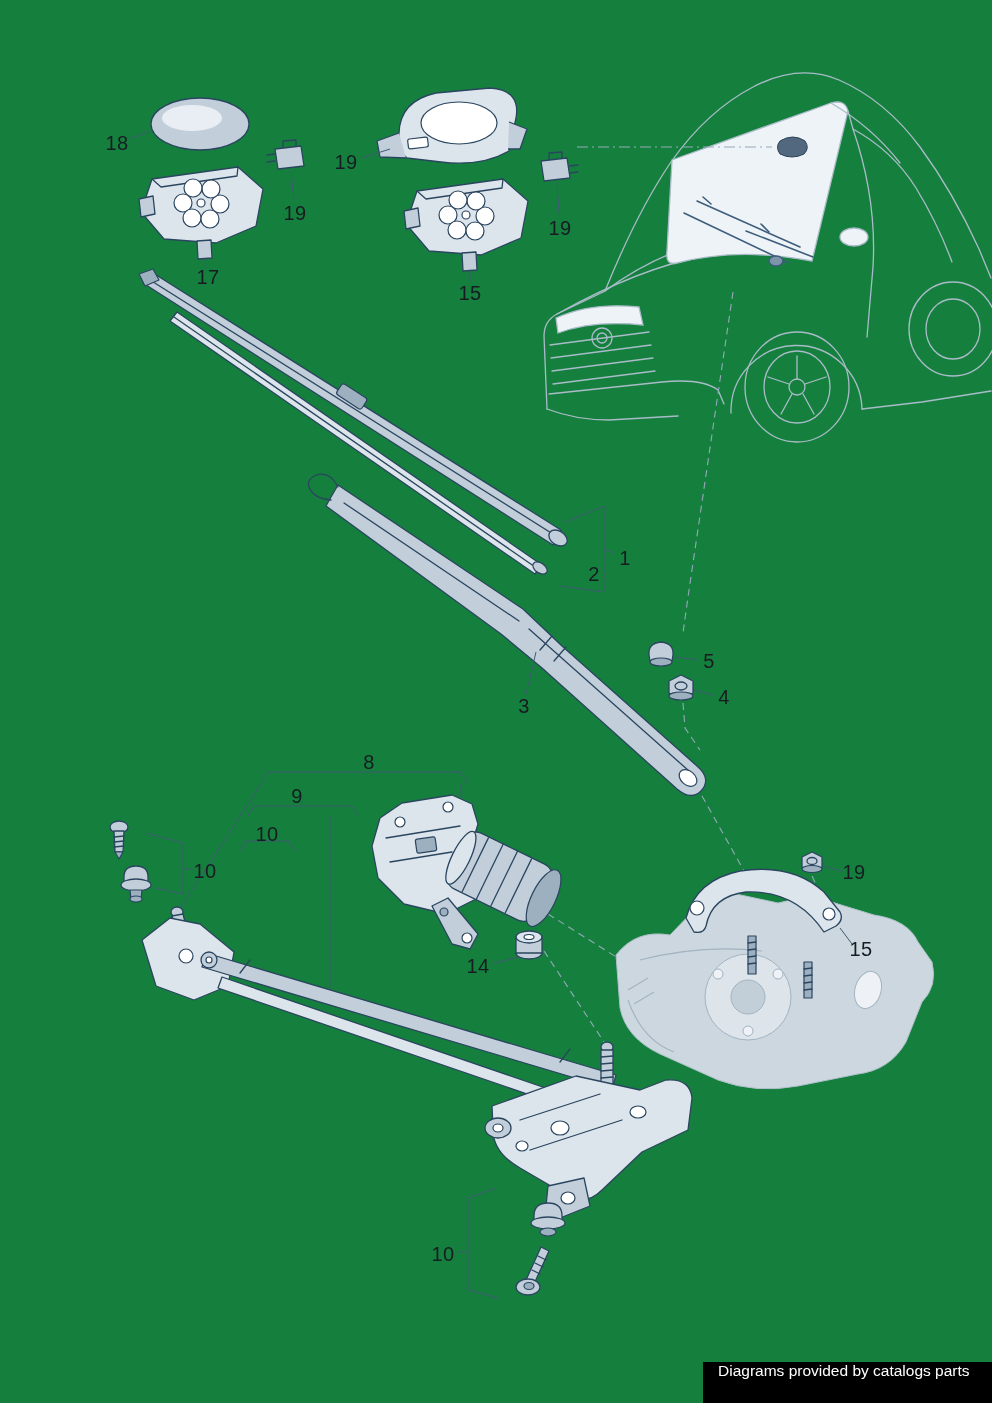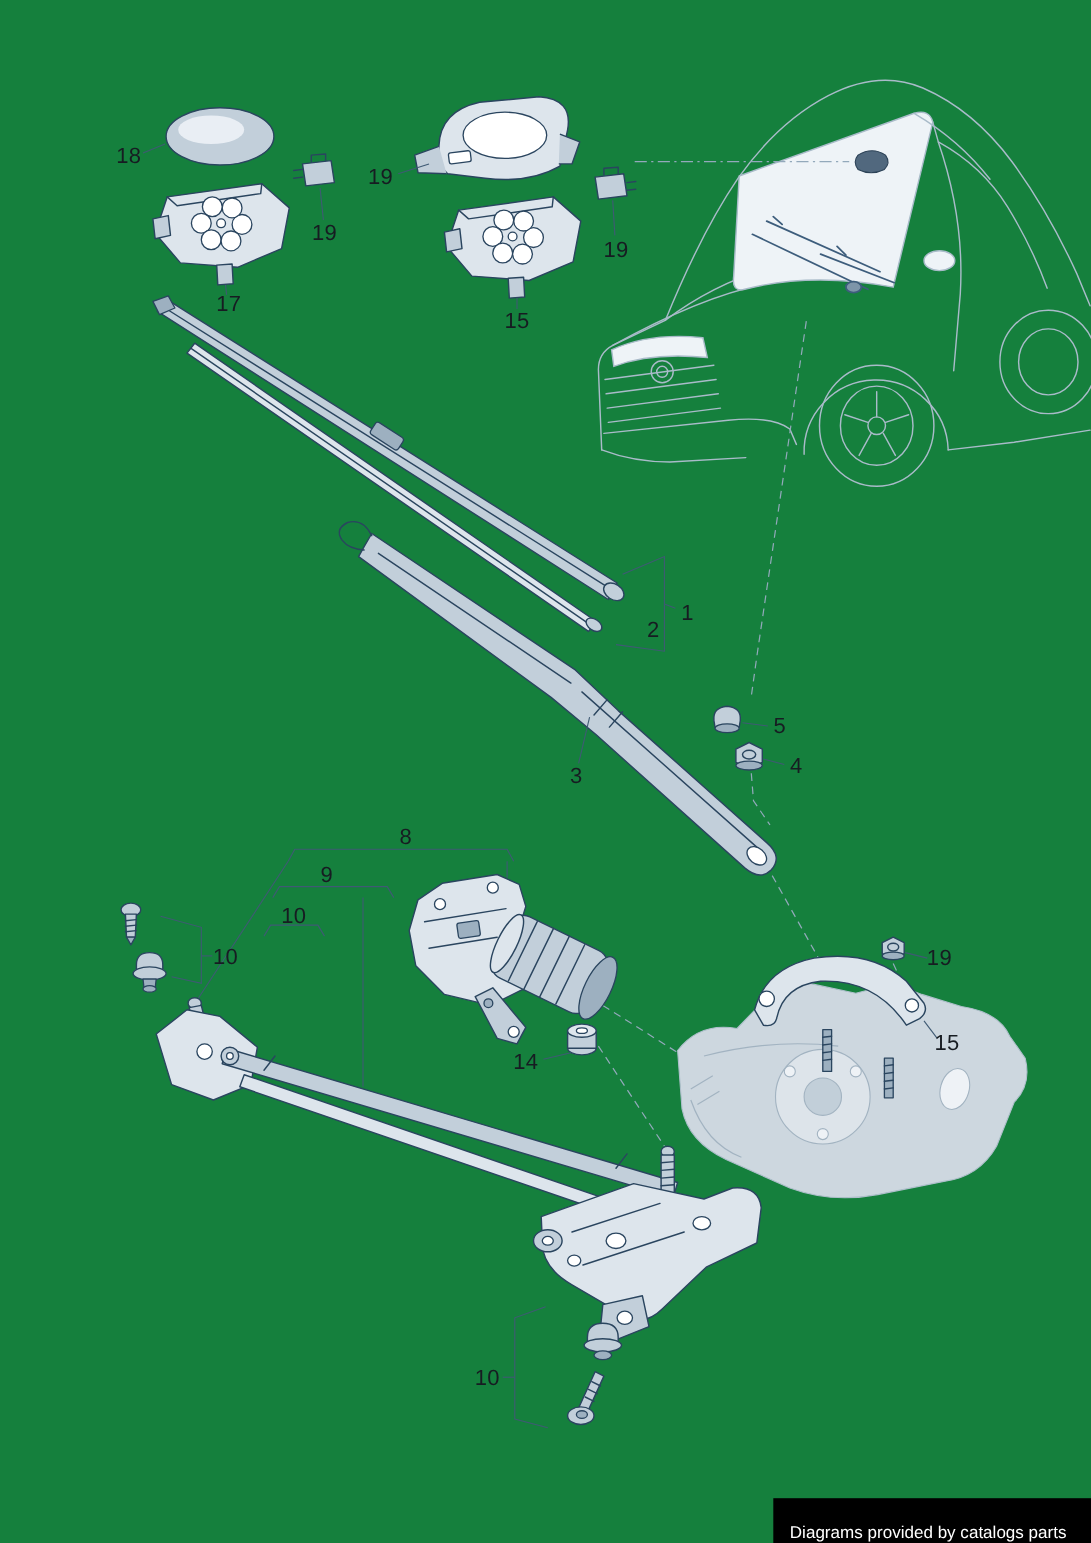--- a/index.html
+++ b/index.html
@@ -11,21 +11,21 @@
 
   .callout {
     position:absolute; transform:translate(-50%,-50%);
     font-size:20px; color:var(--label,#171c22); letter-spacing:.3px;
     white-space:nowrap; user-select:none;
   }
 
   .footer {
     position:absolute; left:703px; top:1362px; width:289px; height:41px;
     background:var(--footer-bg,#000); color:var(--footer-text,#fff);
-    display:flex; align-items:flex-end; padding-left:15px; font-size:15.5px;
+    display:flex; align-items:flex-start; padding-left:15px; font-size:15.5px;
   }
 
   
   .ln   { fill:none; stroke:var(--outline,#2a455f); stroke-width:1.3; stroke-linecap:round; stroke-linejoin:round; }
   .f1   { fill:var(--part-fill-light,#dde5ec); stroke:var(--outline,#2a455f); stroke-width:1.3; stroke-linejoin:round; }
   .f2   { fill:var(--part-fill-mid,#c2cfda);  stroke:var(--outline,#2a455f); stroke-width:1.3; stroke-linejoin:round; }
   .f3   { fill:var(--part-fill-dark,#9db0c0); stroke:var(--outline,#2a455f); stroke-width:1.2; stroke-linejoin:round; }
   .fw   { fill:#ffffff; stroke:var(--outline,#2a455f); stroke-width:1.2; }
   .ghost  { fill:none; stroke:var(--ghost,#a9bbc9); stroke-width:1.3; stroke-linecap:round; }
   .ghostf { fill:#eef3f7; stroke:var(--ghost,#a9bbc9); stroke-width:1.3; }

